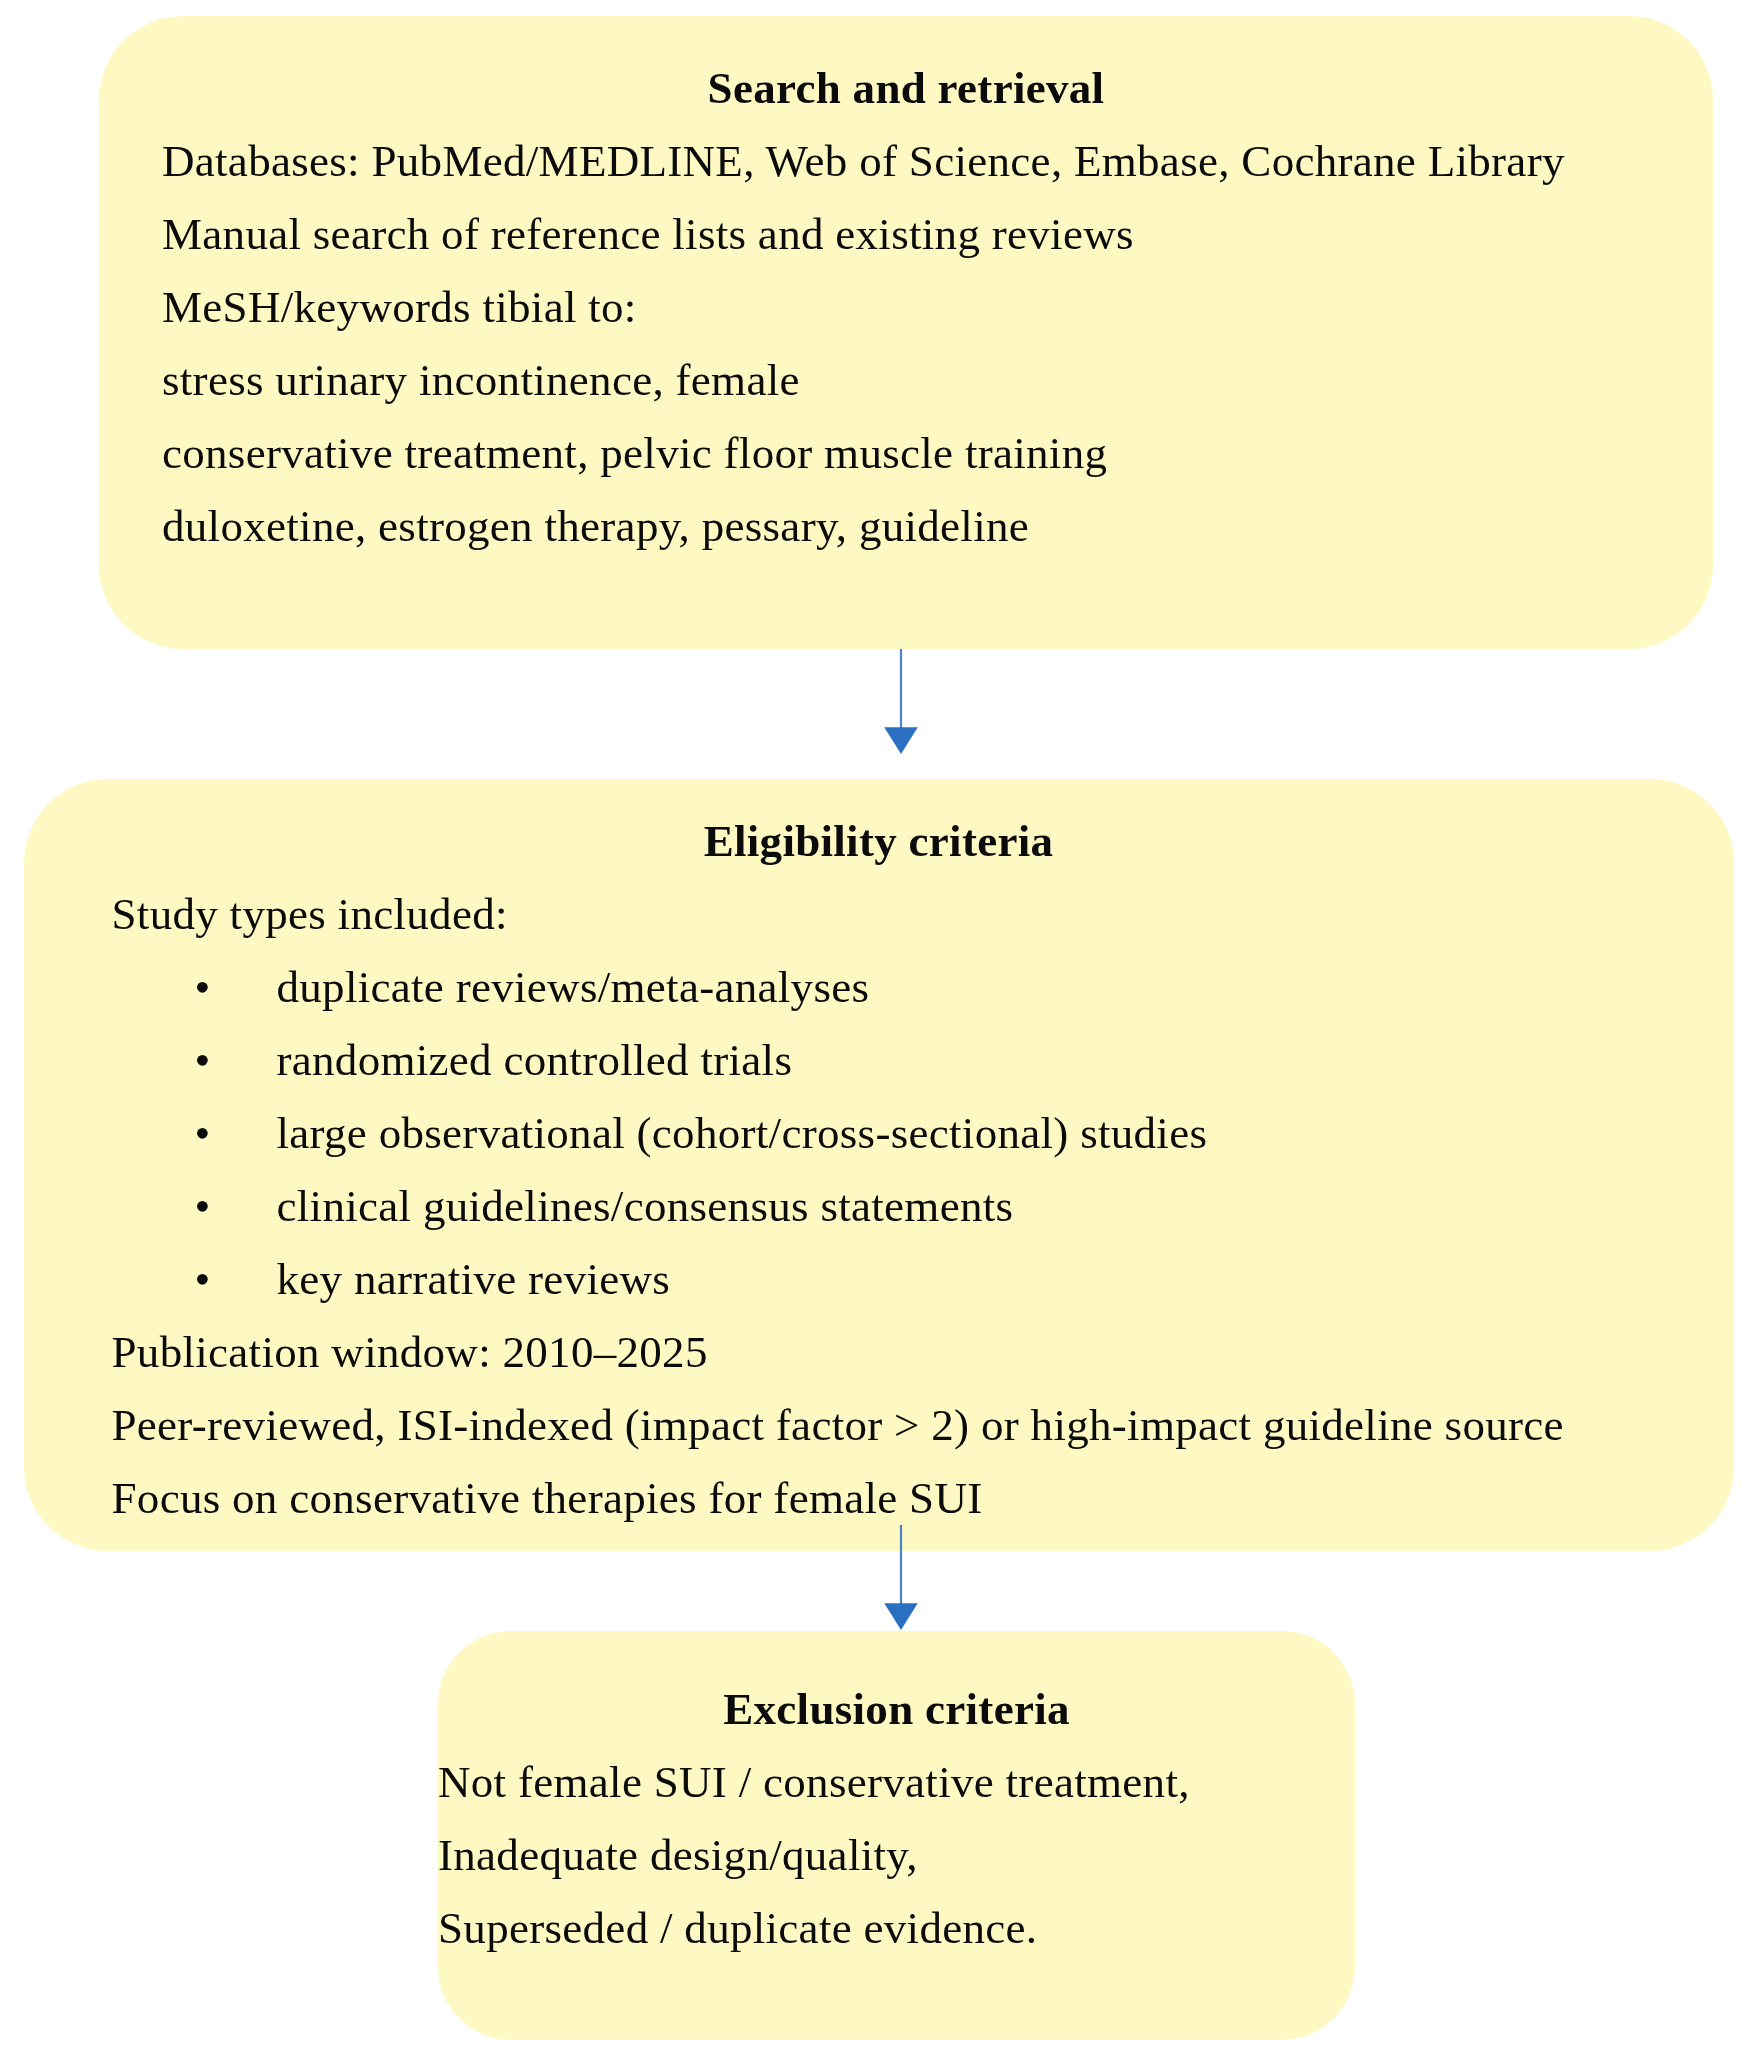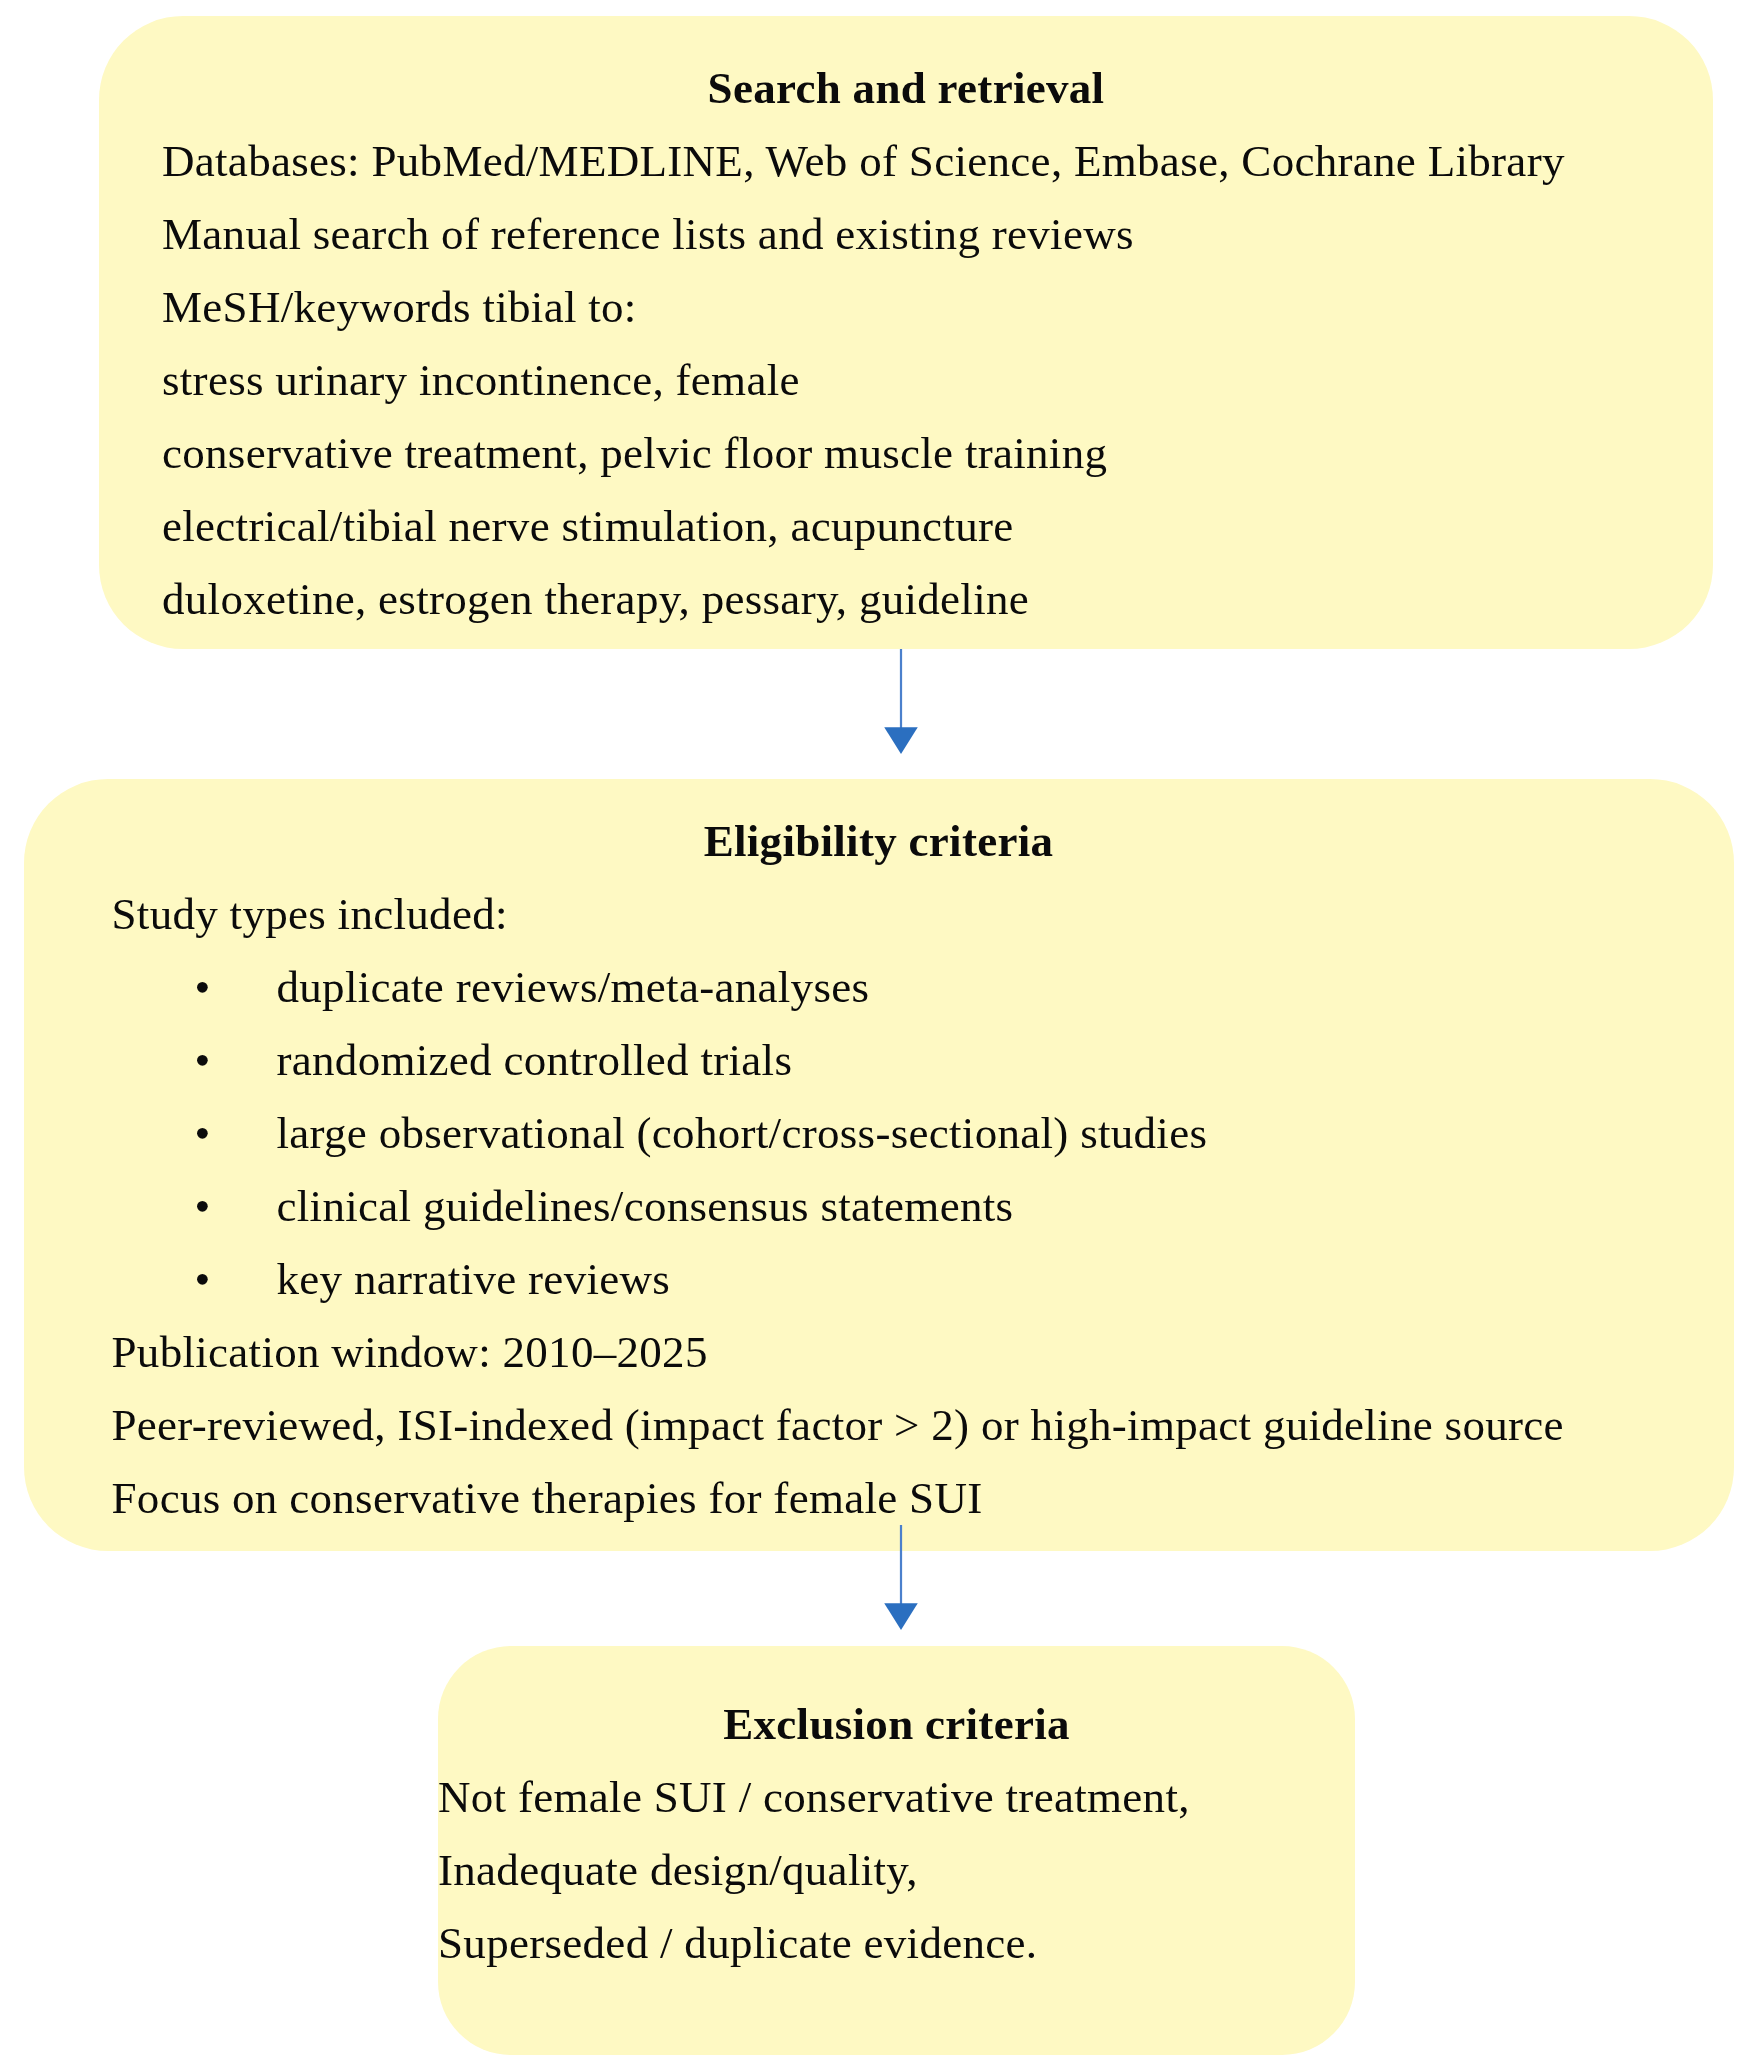--- a/index.html
+++ b/index.html
@@ -30,21 +30,20 @@
     left: 23.5px; top: 752px;
     width: 1710px; height: 772px;
     padding-top: 26px;
     margin-top: 27px;
   }
   #box-exclusion {
     left: 438px; top: 1631px;
     width: 917px; height: 409px;
     border-radius: 73px;
     padding-top: 42px;
-    margin-top: 15px;
   }
   .line {
     height: 73px;
     line-height: 73px;
     font-size: 45px;
     white-space: nowrap;
     letter-spacing: 0.3px;
   }
   .box-title {
     font-weight: bold;
@@ -76,21 +75,20 @@
 </head>
 <body>
 
 <div class="flow-box" id="box-search">
   <div class="line box-title">Search and retrieval</div>
   <div class="line body-line">Databases: PubMed/MEDLINE, Web of Science, Embase, Cochrane Library</div>
   <div class="line body-line">Manual search of reference lists and existing reviews</div>
   <div class="line body-line">MeSH/keywords tibial to:</div>
   <div class="line body-line">stress urinary incontinence, female</div>
   <div class="line body-line">conservative treatment, pelvic floor muscle training</div>
-  <div class="line body-line">electrical/tibial nerve stimulation, acupuncture</div>
   <div class="line body-line">duloxetine, estrogen therapy, pessary, guideline</div>
 </div>
 
 <svg class="flow-arrow" id="arrow-1" viewBox="0 0 64 188">
   <line x1="32" y1="0" x2="32" y2="144" stroke-width="4" stroke="#4B80CC"></line>
   <polygon points="2,140 62,140 32,188" fill="#2B6FC0"></polygon>
 </svg>
 
 <div class="flow-box" id="box-eligibility">
   <div class="line box-title">Eligibility criteria</div>

